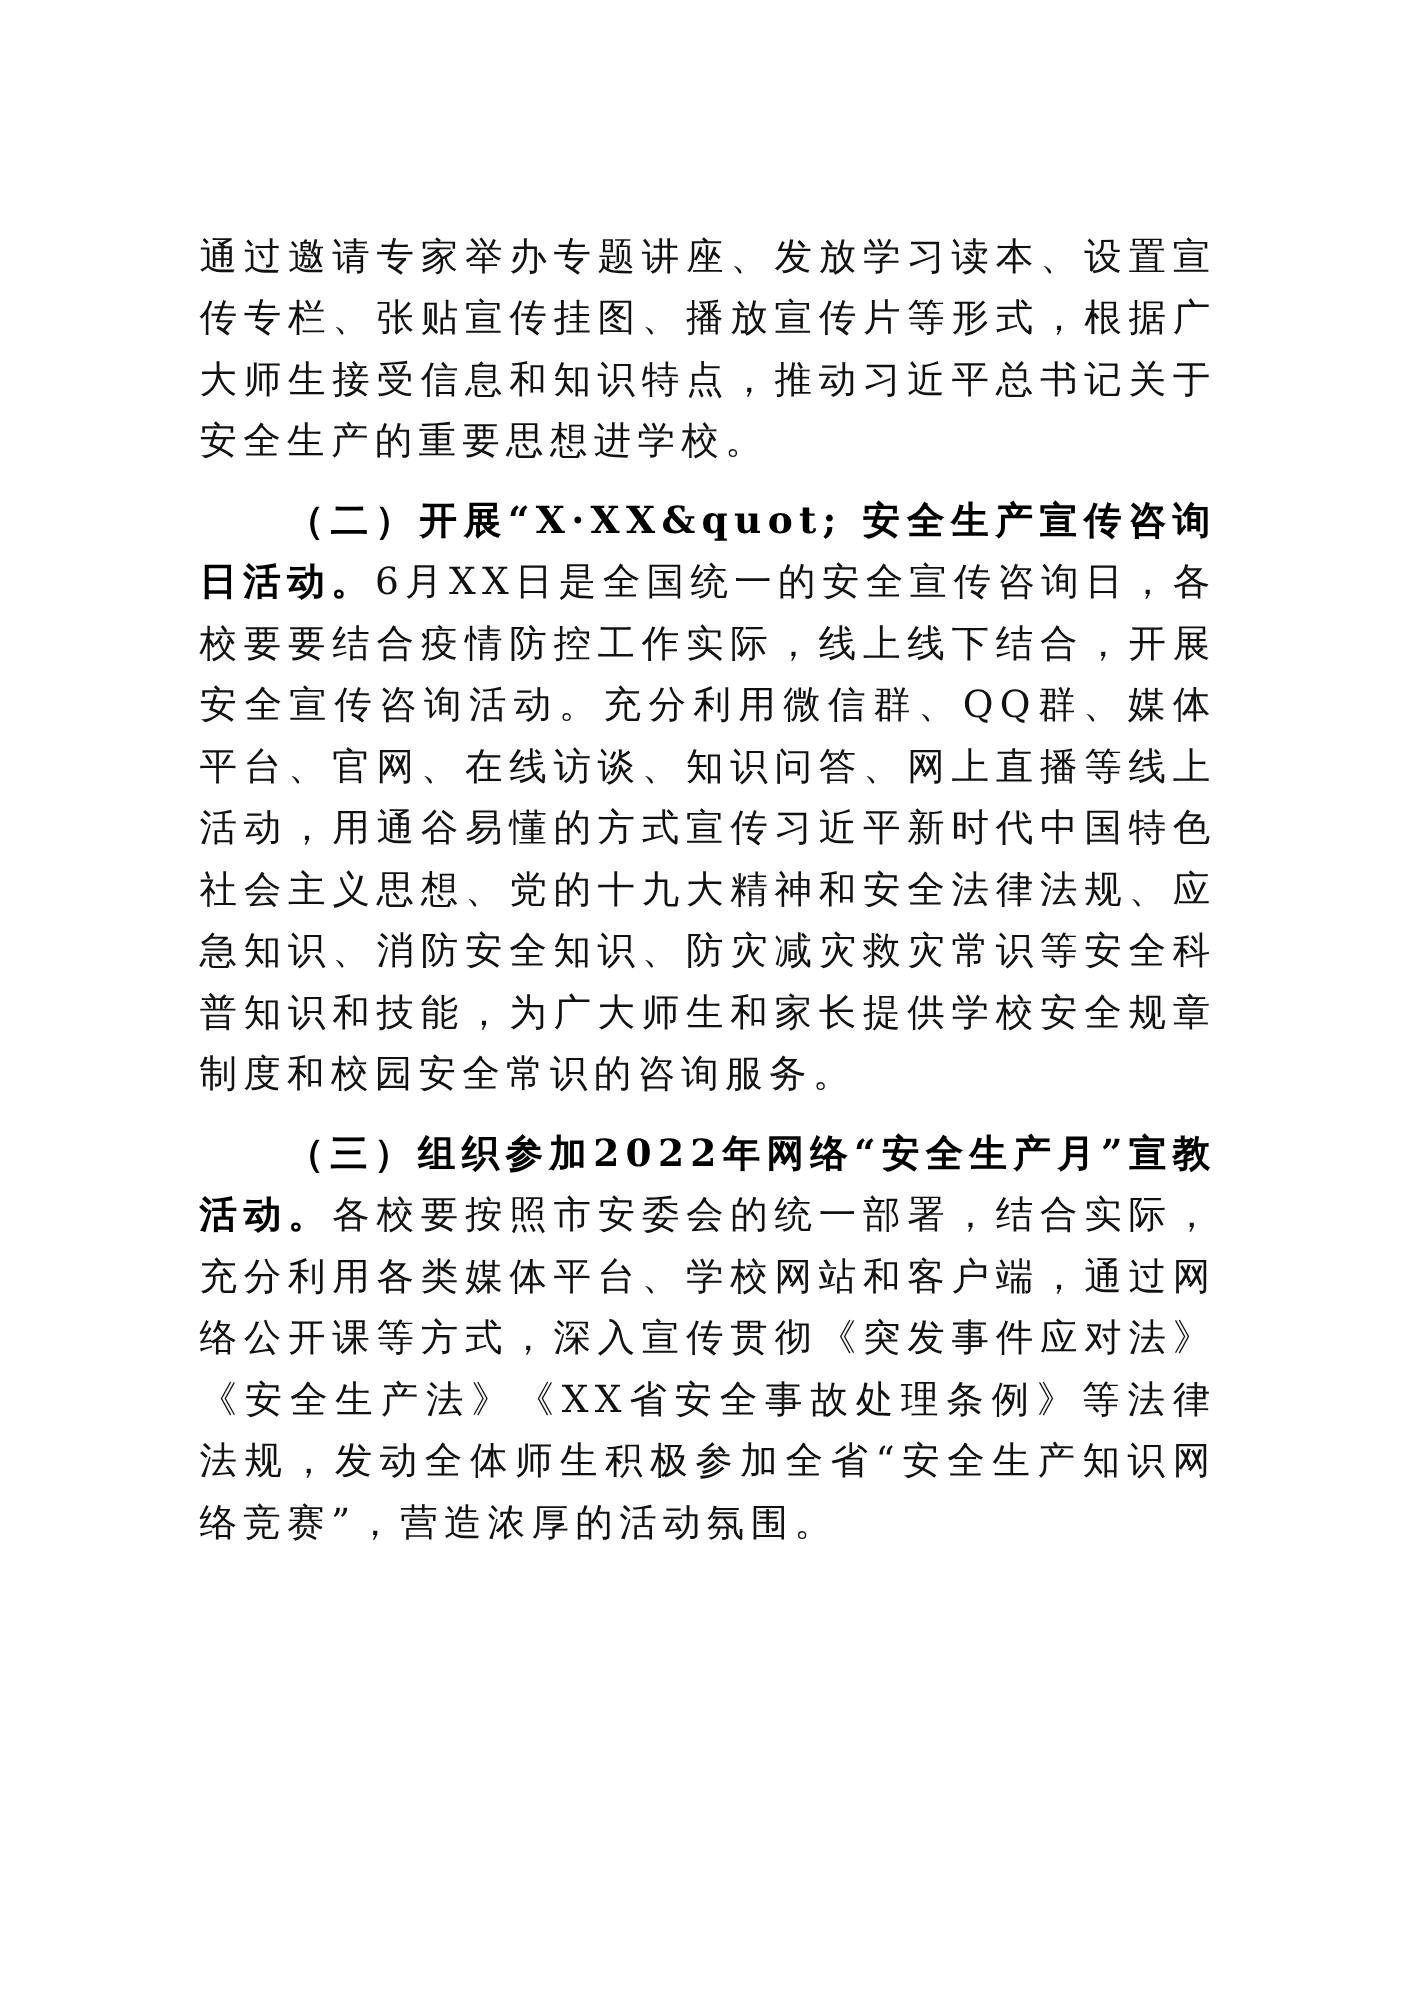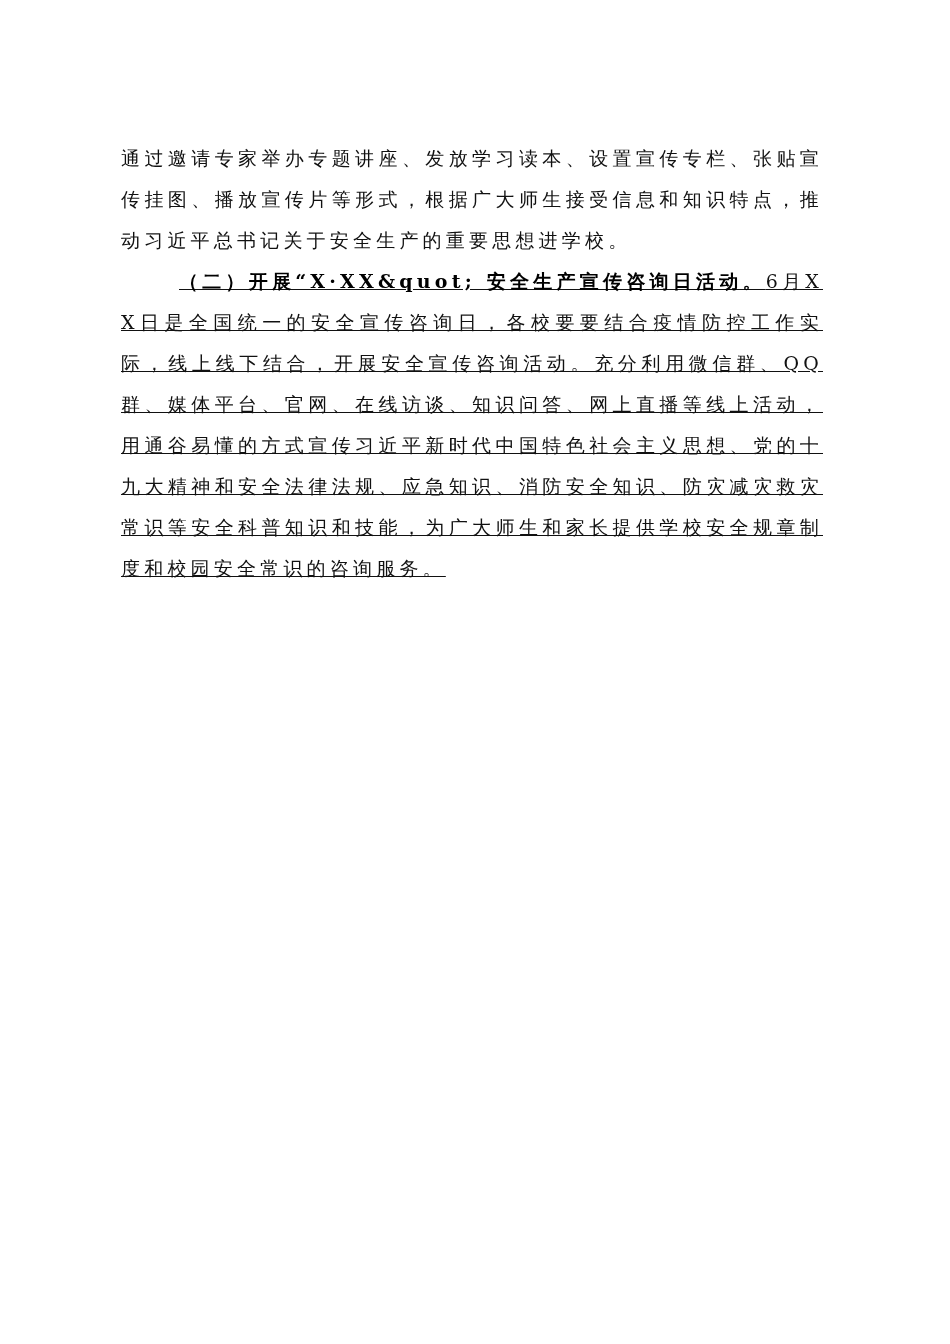--- a/index.html
+++ b/index.html
@@ -15,40 +15,42 @@
       font-family: "DejaVu Serif", "Liberation Serif", serif;
       color: #111111;
     }
     .page {
       position: absolute;
       left: 121px;
       top: 138px;
       width: 702px;
     }
     .para {
-      margin: 0;
-      font-size: 19px;
+      margin: 12px;
+      font-size: 25px;
       line-height: 41px;
       letter-spacing: 4.2px;
       text-align: justify;
       text-align-last: left;
       word-break: break-all;
     }
     .indent {
       text-indent: 58px;
-      text-decoration: underline;
     }
     .lead {
       font-weight: bold;
       color: #000000;
     }
   </style>
 </head>
 <body>
 
 <div class="page">
   <p class="para">
     <span>通过邀请专家举办专题讲座、发放学习读本、设置宣传专栏、张贴宣传挂图、播放宣传片等形式，根据广大师生接受信息和知识特点，推动习近平总书记关于安全生产的重要思想进学校。</span>
   </p>
   <p class="para indent">
     <span class="lead">（二）开展“X·XX&amp;quot; 安全生产宣传咨询日活动。</span><span>6月XX日是全国统一的安全宣传咨询日，各校要要结合疫情防控工作实际，线上线下结合，开展安全宣传咨询活动。充分利用微信群、QQ群、媒体平台、官网、在线访谈、知识问答、网上直播等线上活动，用通谷易懂的方式宣传习近平新时代中国特色社会主义思想、党的十九大精神和安全法律法规、应急知识、消防安全知识、防灾减灾救灾常识等安全科普知识和技能，为广大师生和家长提供学校安全规章制度和校园安全常识的咨询服务。</span>
   </p>
+  <p class="para indent">
+    <span class="lead">（三）组织参加2022年网络“安全生产月”宣教活动。</span><span>各校要按照市安委会的统一部署，结合实际，充分利用各类媒体平台、学校网站和客户端，通过网络公开课等方式，深入宣传贯彻《突发事件应对法》《安全生产法》《XX省安全事故处理条例》等法律法规，发动全体师生积极参加全省“安全生产知识网络竞赛”，营造浓厚的活动氛围。</span>
+  </p>
 </div>
 
 </body></html>

